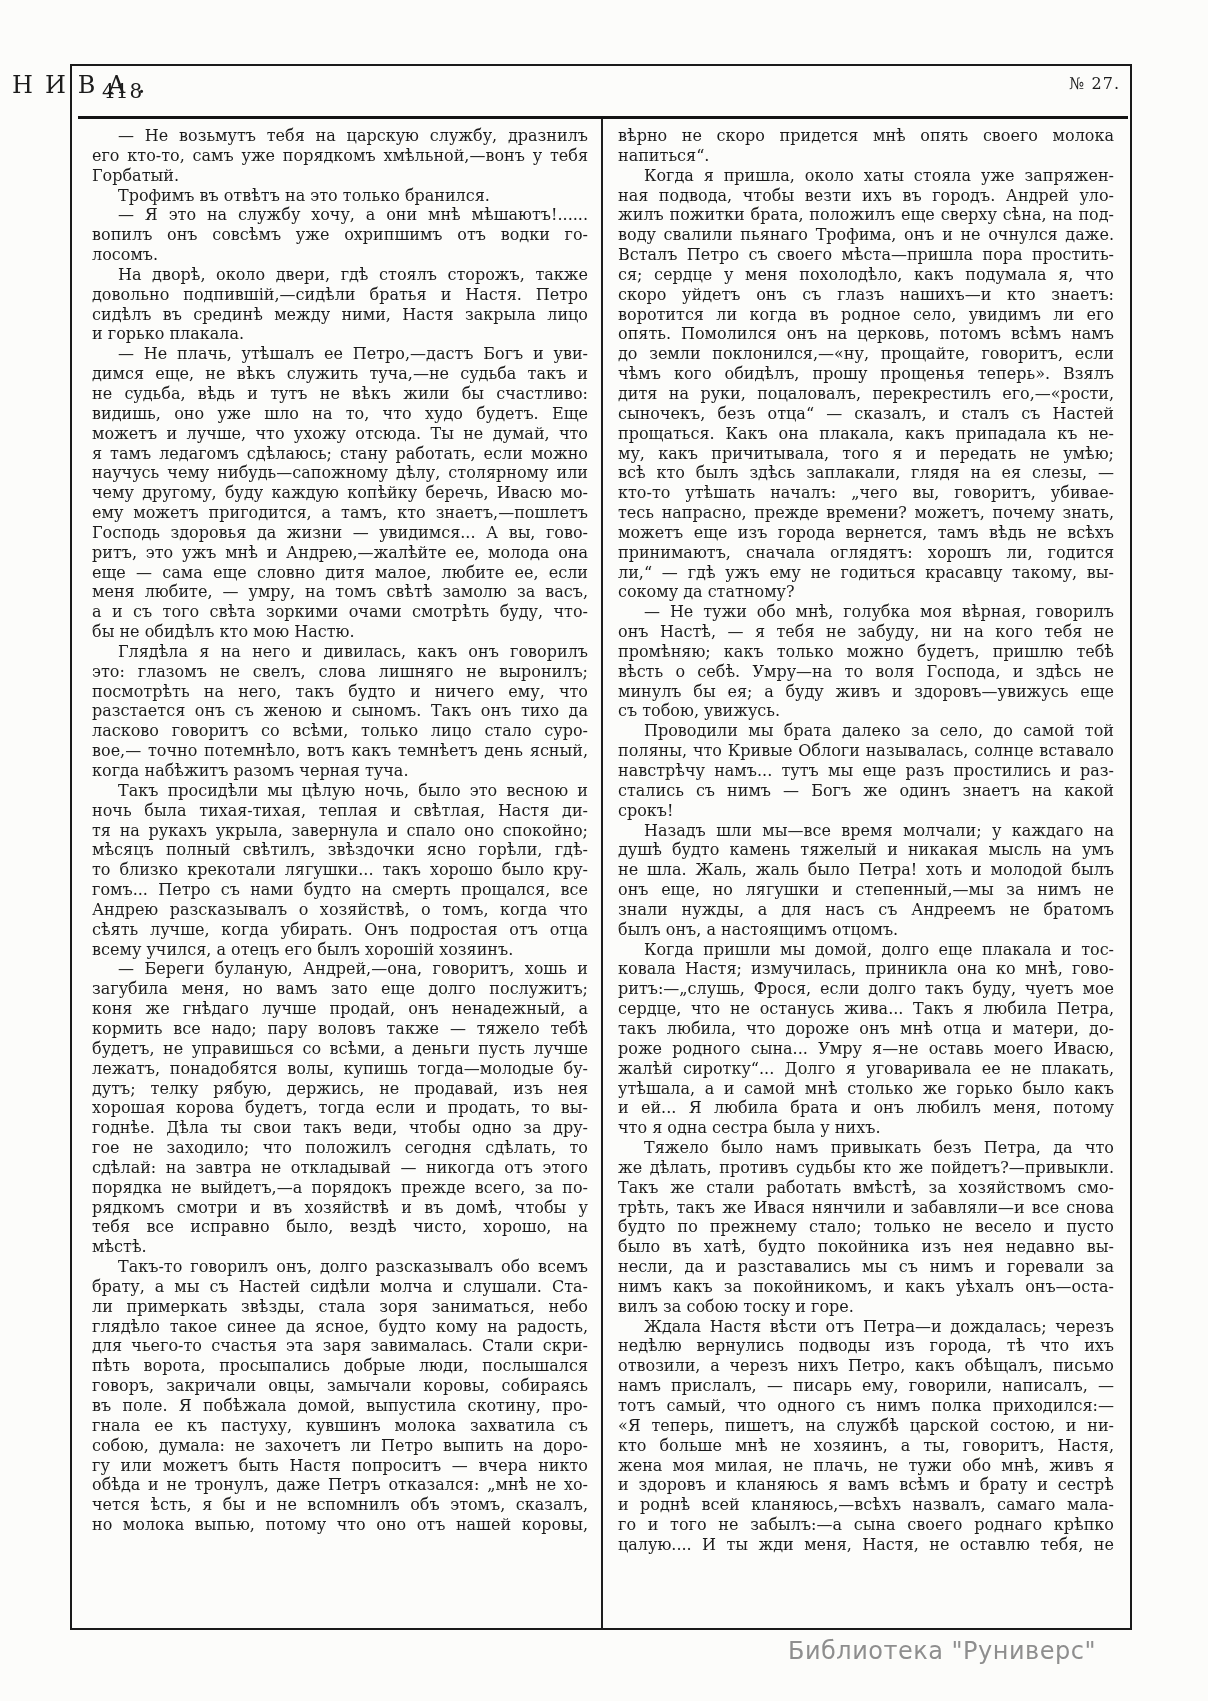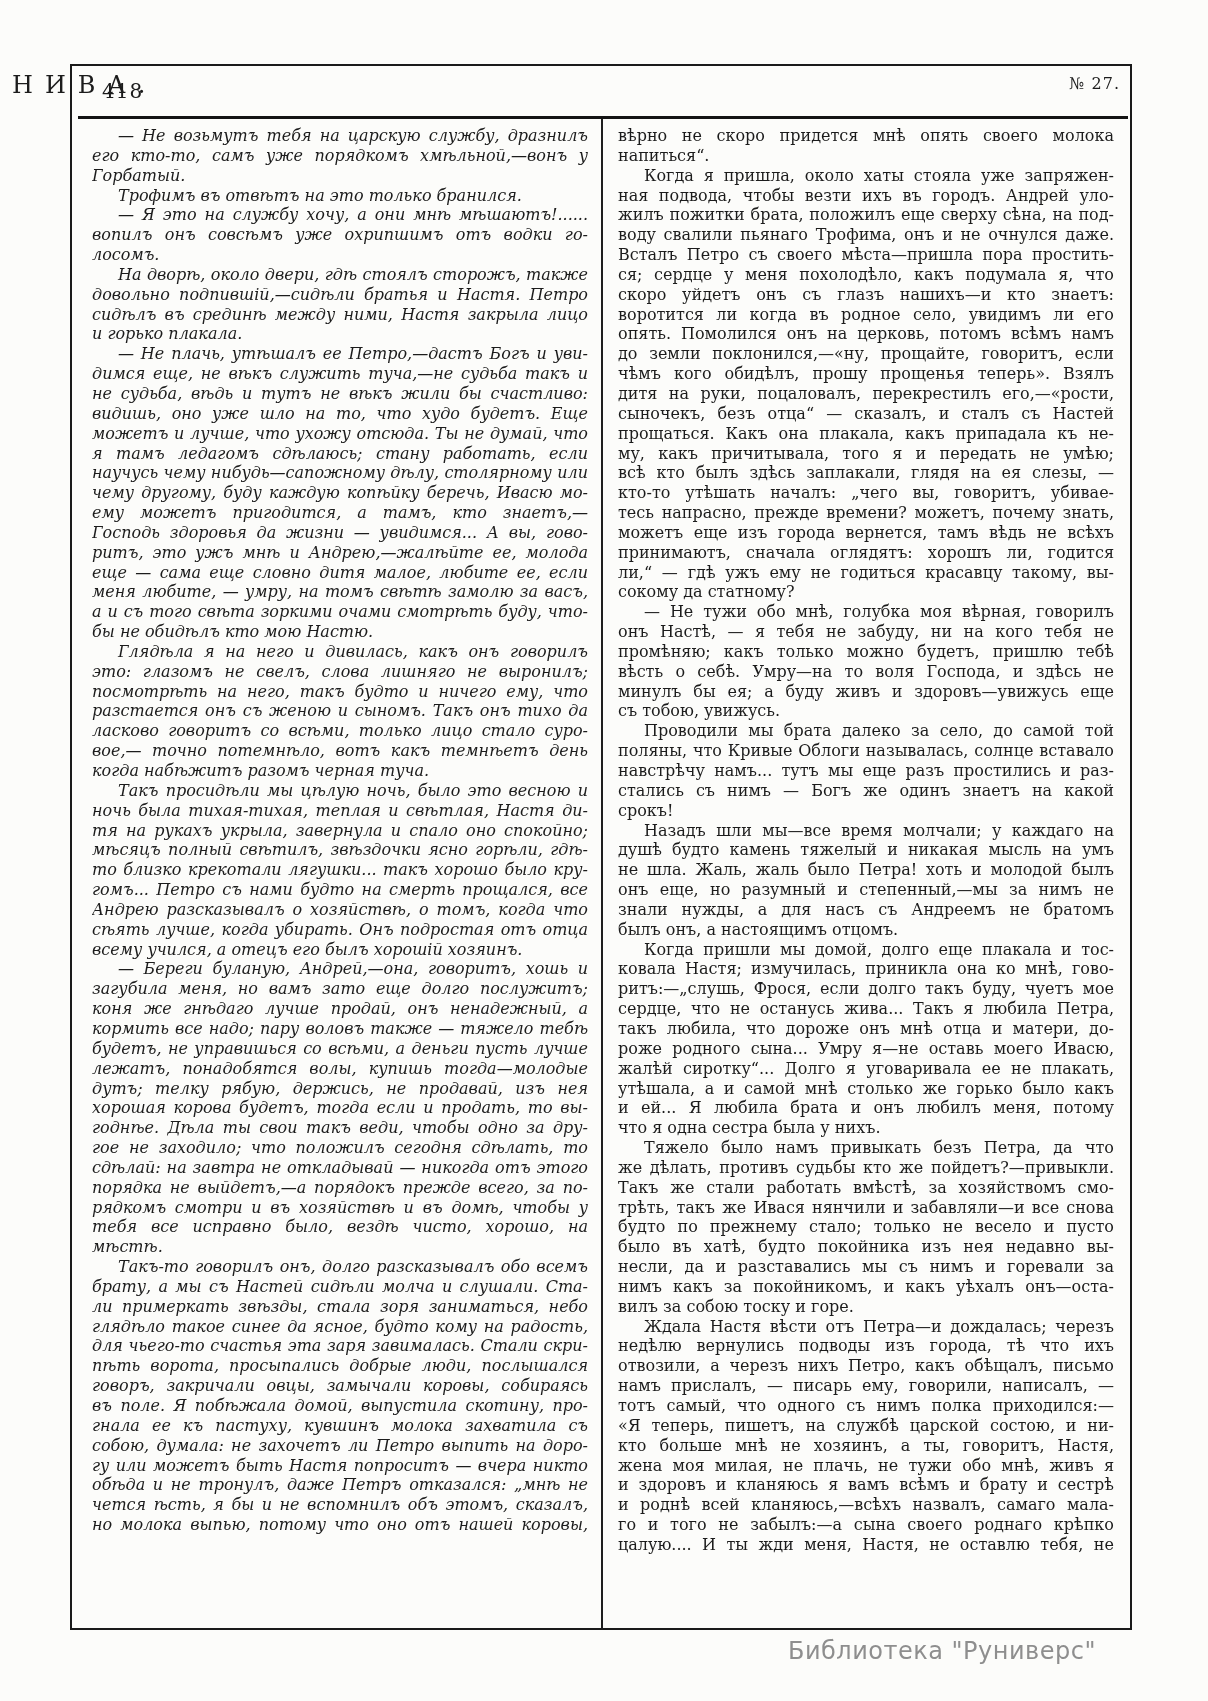--- a/index.html
+++ b/index.html
@@ -26,21 +26,21 @@
   .header-rule{
     position:absolute;left:78px;top:116px;width:1050px;height:3px;background:#141414;
   }
   .col-divider{
     position:absolute;left:601px;top:119px;width:2px;height:1511px;background:#1e1e1e;
   }
   .column{
     position:absolute;top:126px;width:496px;
     font-size:16px;line-height:19.85px;
   }
-  .column.left{left:92px;font-style:italic;}
+  .column.left{left:92px;}
   .column.right{left:618px;}
   .line{
     height:19.85px;overflow:hidden;
     text-align:justify;text-align-last:justify;
   }
   .line.parend{text-align-last:left;}
   .line.indent{text-indent:26px;}
   .watermark{
     position:absolute;left:788px;top:1637px;
     font-family:"DejaVu Sans","Liberation Sans",sans-serif;
@@ -165,21 +165,21 @@
       <div class="line">минулъ бы ея; а буду живъ и здоровъ—увижусь еще</div>
       <div class="line parend">съ тобою, увижусь.</div>
       <div class="line indent">Проводили мы брата далеко за село, до самой той</div>
       <div class="line">поляны, что Кривые Облоги называлась, солнце вставало</div>
       <div class="line">навстрѣчу намъ... тутъ мы еще разъ простились и раз-</div>
       <div class="line">стались съ нимъ — Богъ же одинъ знаетъ на какой</div>
       <div class="line parend">срокъ!</div>
       <div class="line indent">Назадъ шли мы—все время молчали; у каждаго на</div>
       <div class="line">душѣ будто камень тяжелый и никакая мысль на умъ</div>
       <div class="line">не шла. Жаль, жаль было Петра! хоть и молодой былъ</div>
-      <div class="line">онъ еще, но разумный и степенный,—мы за нимъ не</div>
+      <div class="line">онъ еще, но лягушки и степенный,—мы за нимъ не</div>
       <div class="line">знали нужды, а для насъ съ Андреемъ не братомъ</div>
       <div class="line parend">былъ онъ, а настоящимъ отцомъ.</div>
       <div class="line indent">Когда пришли мы домой, долго еще плакала и тос-</div>
       <div class="line">ковала Настя; измучилась, приникла она ко мнѣ, гово-</div>
       <div class="line">ритъ:—„слушь, Фрося, если долго такъ буду, чуетъ мое</div>
       <div class="line">сердце, что не останусь жива... Такъ я любила Петра,</div>
       <div class="line">такъ любила, что дороже онъ мнѣ отца и матери, до-</div>
       <div class="line">роже родного сына... Умру я—не оставь моего Ивасю,</div>
       <div class="line">жалѣй сиротку“... Долго я уговаривала ее не плакать,</div>
       <div class="line">утѣшала, а и самой мнѣ столько же горько было какъ</div>

